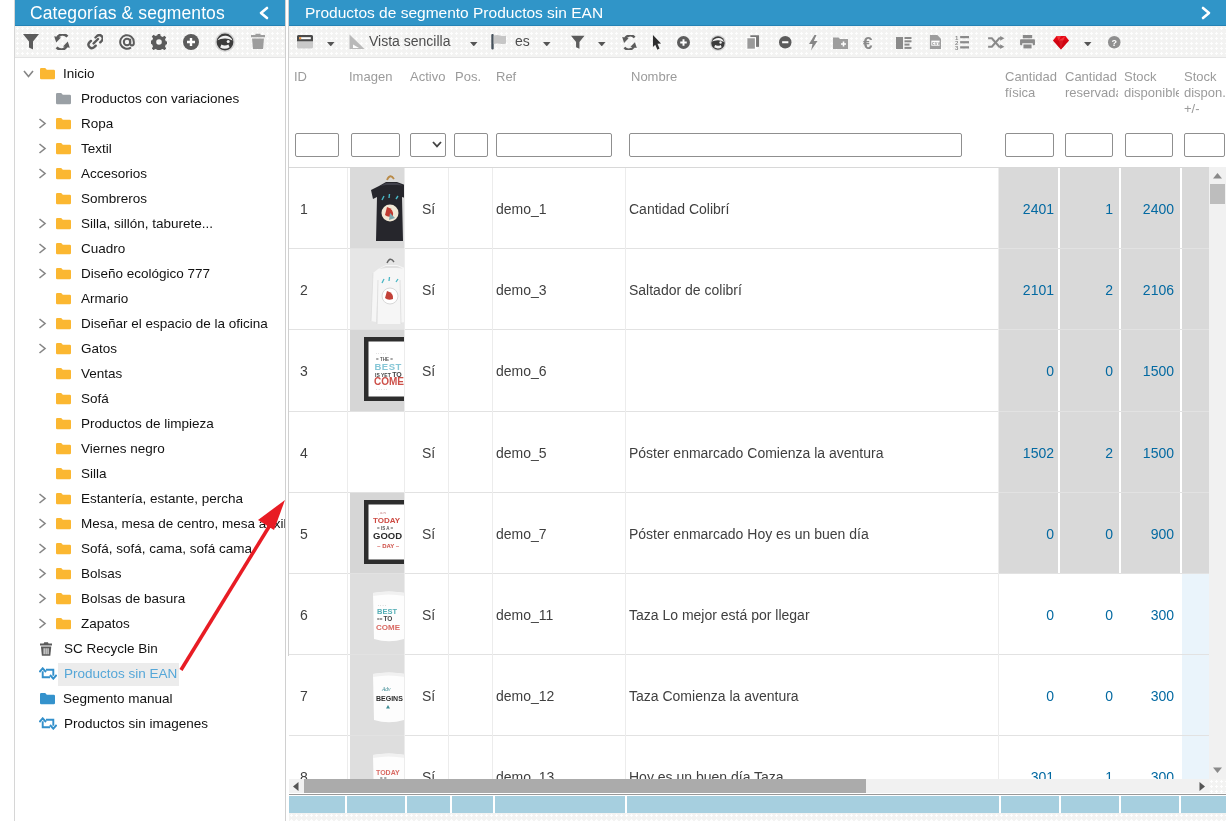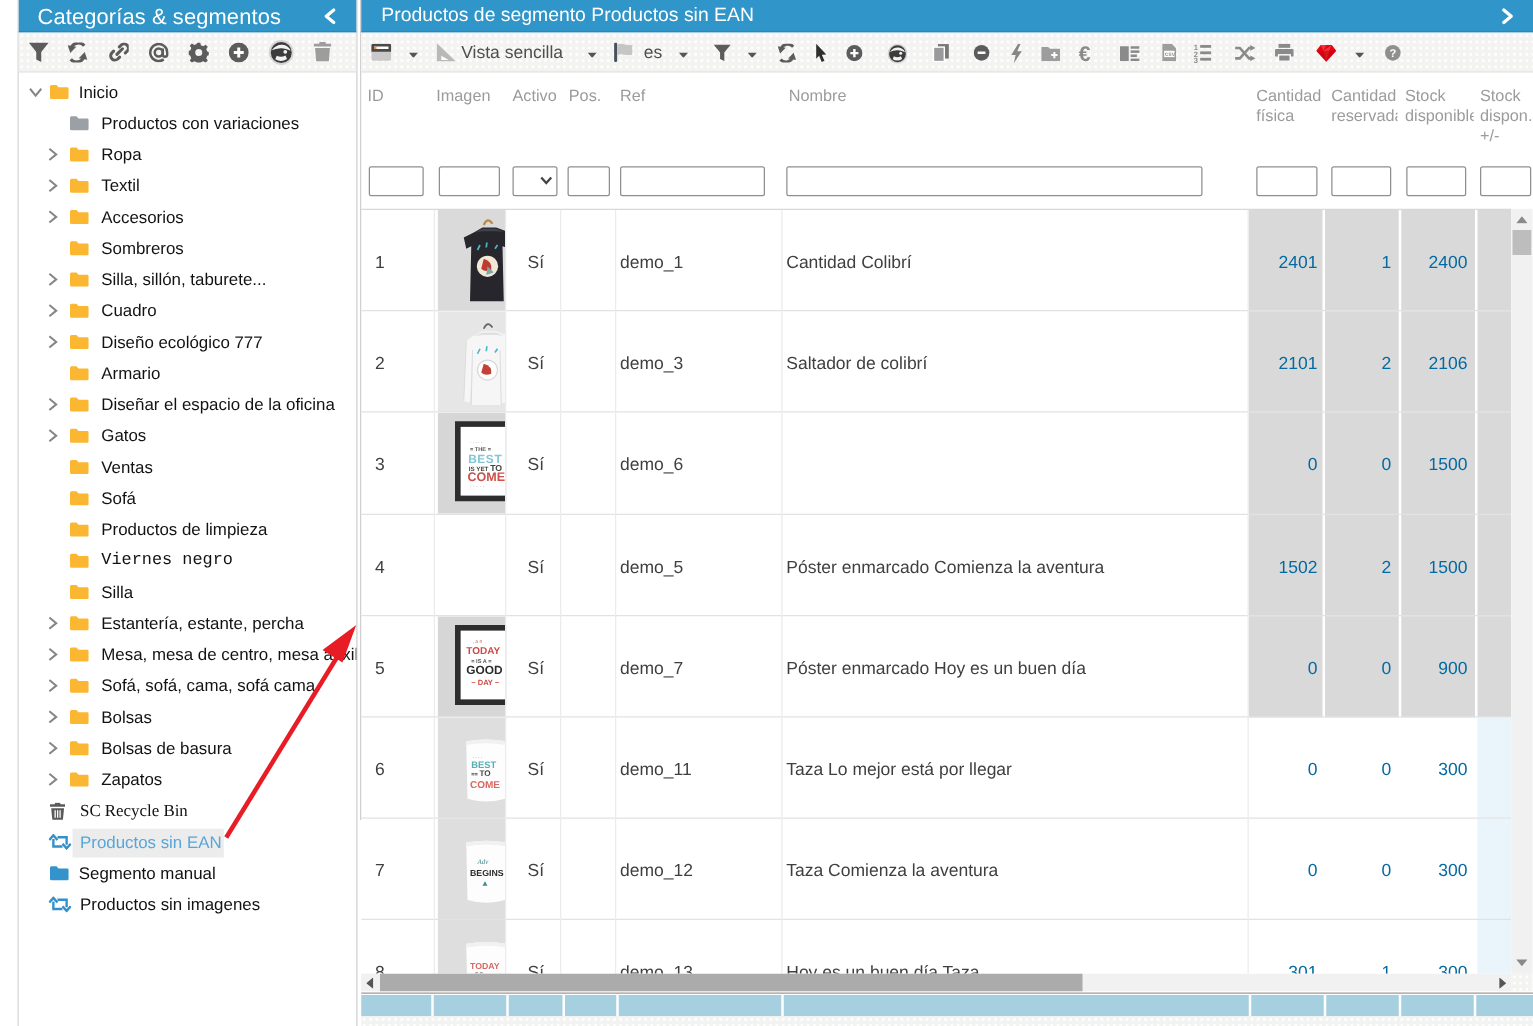--- a/index.html
+++ b/index.html
@@ -148,21 +148,21 @@
         <path d="M0 2.2 A1.2 1.2 0 0 1 1.2 1 H5.2 L6.8 2.8 H13.8 A1.2 1.2 0 0 1 15 4 V11 A1.2 1.2 0 0 1 13.8 12.2 H1.2 A1.2 1.2 0 0 1 0 11 Z" fill="#fbb731"></path>
       </svg>
       <div class="ti" style="left:66px;top:333px;">Sofá</div>
       <svg style="position:absolute;left:41px;top:359px" width="15" height="13.2" viewBox="0 0 15 13.2">
         <path d="M0 2.2 A1.2 1.2 0 0 1 1.2 1 H5.2 L6.8 2.8 H13.8 A1.2 1.2 0 0 1 15 4 V11 A1.2 1.2 0 0 1 13.8 12.2 H1.2 A1.2 1.2 0 0 1 0 11 Z" fill="#fbb731"></path>
       </svg>
       <div class="ti" style="left:66px;top:358px;">Productos de limpieza</div>
       <svg style="position:absolute;left:41px;top:384px" width="15" height="13.2" viewBox="0 0 15 13.2">
         <path d="M0 2.2 A1.2 1.2 0 0 1 1.2 1 H5.2 L6.8 2.8 H13.8 A1.2 1.2 0 0 1 15 4 V11 A1.2 1.2 0 0 1 13.8 12.2 H1.2 A1.2 1.2 0 0 1 0 11 Z" fill="#fbb731"></path>
       </svg>
-      <div class="ti" style="left:66px;top:383px;font-family:Liberation Mono, monospace;">Viernes negro</div>
+      <div class="ti" style="left:66px;top:383px;">Viernes negro</div>
       <svg style="position:absolute;left:41px;top:409px" width="15" height="13.2" viewBox="0 0 15 13.2">
         <path d="M0 2.2 A1.2 1.2 0 0 1 1.2 1 H5.2 L6.8 2.8 H13.8 A1.2 1.2 0 0 1 15 4 V11 A1.2 1.2 0 0 1 13.8 12.2 H1.2 A1.2 1.2 0 0 1 0 11 Z" fill="#fbb731"></path>
       </svg>
       <div class="ti" style="left:66px;top:408px;">Silla</div>
       <svg style="position:absolute;left:23px;top:435px" width="9" height="11" viewBox="0 0 9 11">
         <path d="M1.5 1 L7 5.5 L1.5 10" stroke="#868686" stroke-width="1.6" fill="none"></path>
       </svg>
       <svg style="position:absolute;left:41px;top:434px" width="15" height="13.2" viewBox="0 0 15 13.2">
         <path d="M0 2.2 A1.2 1.2 0 0 1 1.2 1 H5.2 L6.8 2.8 H13.8 A1.2 1.2 0 0 1 15 4 V11 A1.2 1.2 0 0 1 13.8 12.2 H1.2 A1.2 1.2 0 0 1 0 11 Z" fill="#fbb731"></path>
       </svg>
@@ -200,21 +200,21 @@
       </svg>
       <svg style="position:absolute;left:41px;top:559px" width="15" height="13.2" viewBox="0 0 15 13.2">
         <path d="M0 2.2 A1.2 1.2 0 0 1 1.2 1 H5.2 L6.8 2.8 H13.8 A1.2 1.2 0 0 1 15 4 V11 A1.2 1.2 0 0 1 13.8 12.2 H1.2 A1.2 1.2 0 0 1 0 11 Z" fill="#fbb731"></path>
       </svg>
       <div class="ti" style="left:66px;top:558px;">Zapatos</div>
       <svg style="position:absolute;left:25px;top:583.5px" width="12.2" height="14.5" viewBox="0 0 13 15">
         <path fill="#5a5a5a" d="M4.5 0 h4 l.6 1.3 H13 V3.4 H0 V1.3 h3.9 Z"></path>
         <path fill="#5a5a5a" d="M1 4.6 H12 L11 14.5 H2Z"></path>
         <path stroke="#fff" stroke-width="1.1" d="M4.4 6.3 V12.7 M6.5 6.3 V12.7 M8.6 6.3 V12.7" fill="none"></path>
       </svg>
-      <div class="ti" style="left:49px;top:583px;font-family:Liberation Serif, serif;">SC Recycle Bin</div>
+      <div class="ti" style="left:49px;top:583px;">SC Recycle Bin</div>
       <svg style="position:absolute;left:24px;top:609px" width="18" height="13" viewBox="0 0 18 13">
         <g fill="none" stroke="#3390cb" stroke-width="1.9">
           <path d="M3.7 4.2 V10.2 H11"></path>
           <path d="M14.3 8.8 V2.8 H7"></path>
           <path d="M0.4 5 L3.7 1.3 L7 5"></path>
           <path d="M11 8 L14.3 11.7 L17.6 8"></path>
         </g>
       </svg>
       <div class="abs" style="left:43px;top:604.5px;width:121px;height:23px;background:#ececec"></div>
       <div class="ti" style="left:49px;top:608px;color:#56a7d8">Productos sin EAN</div>

